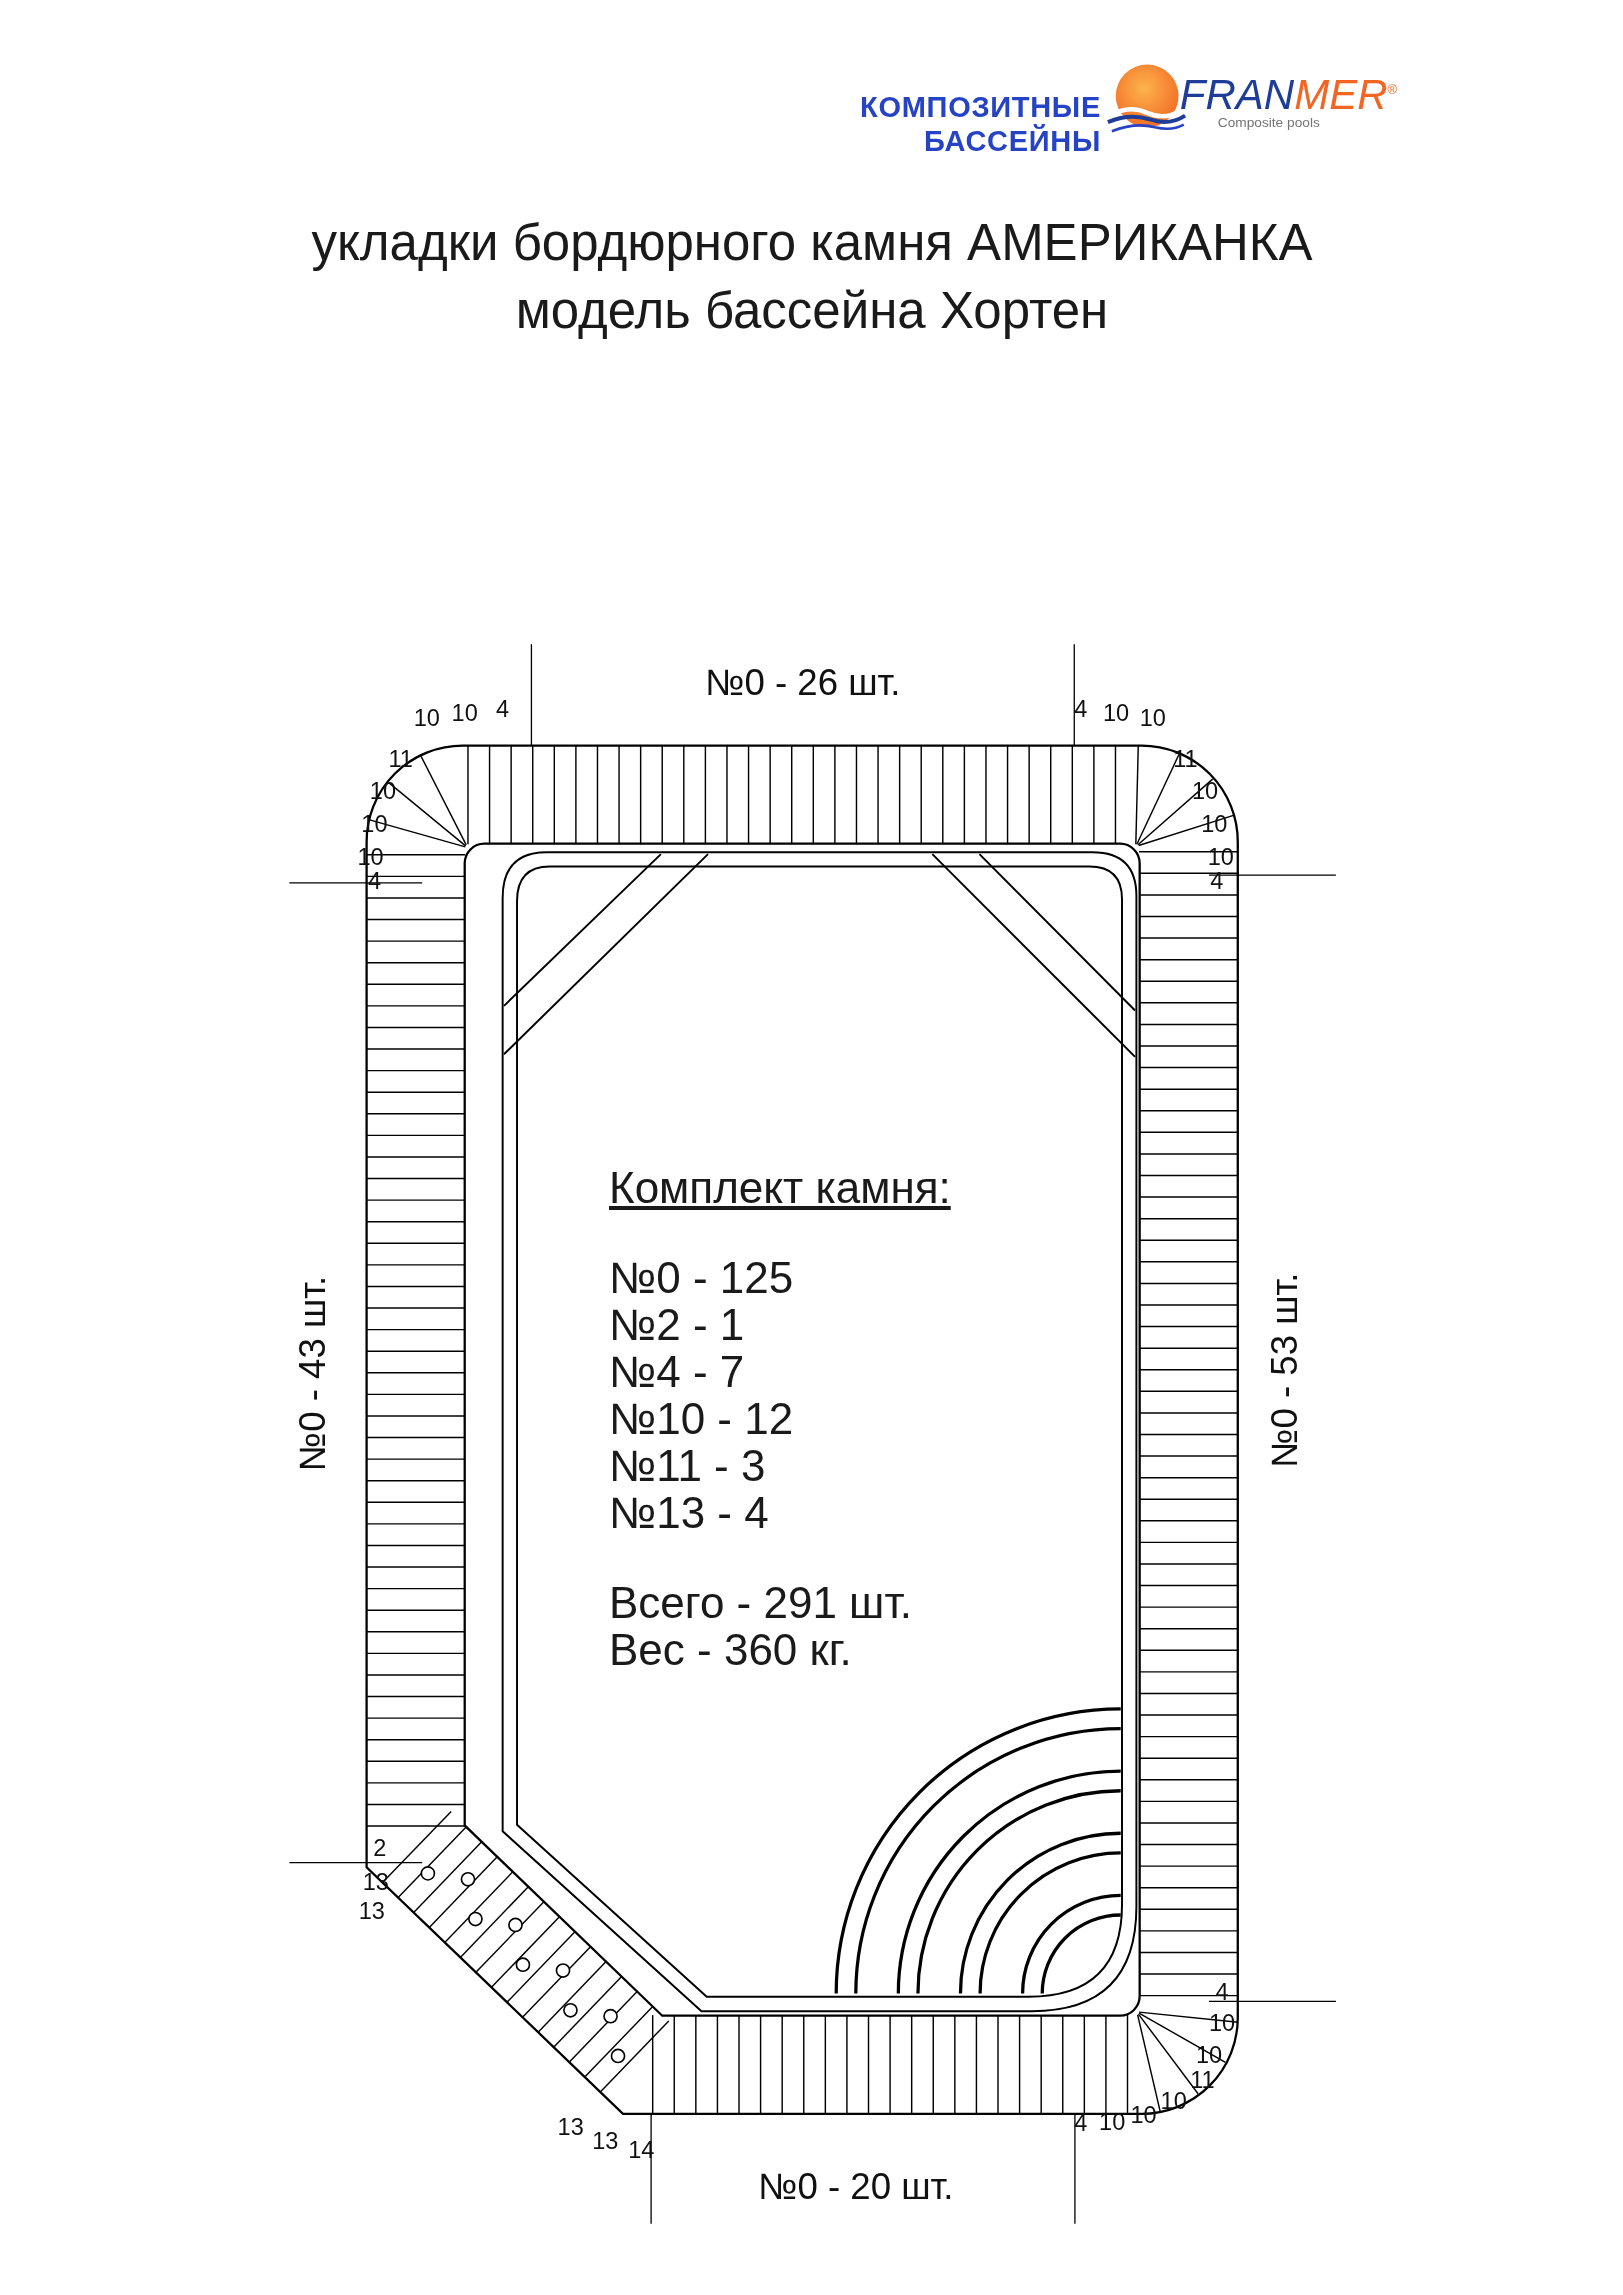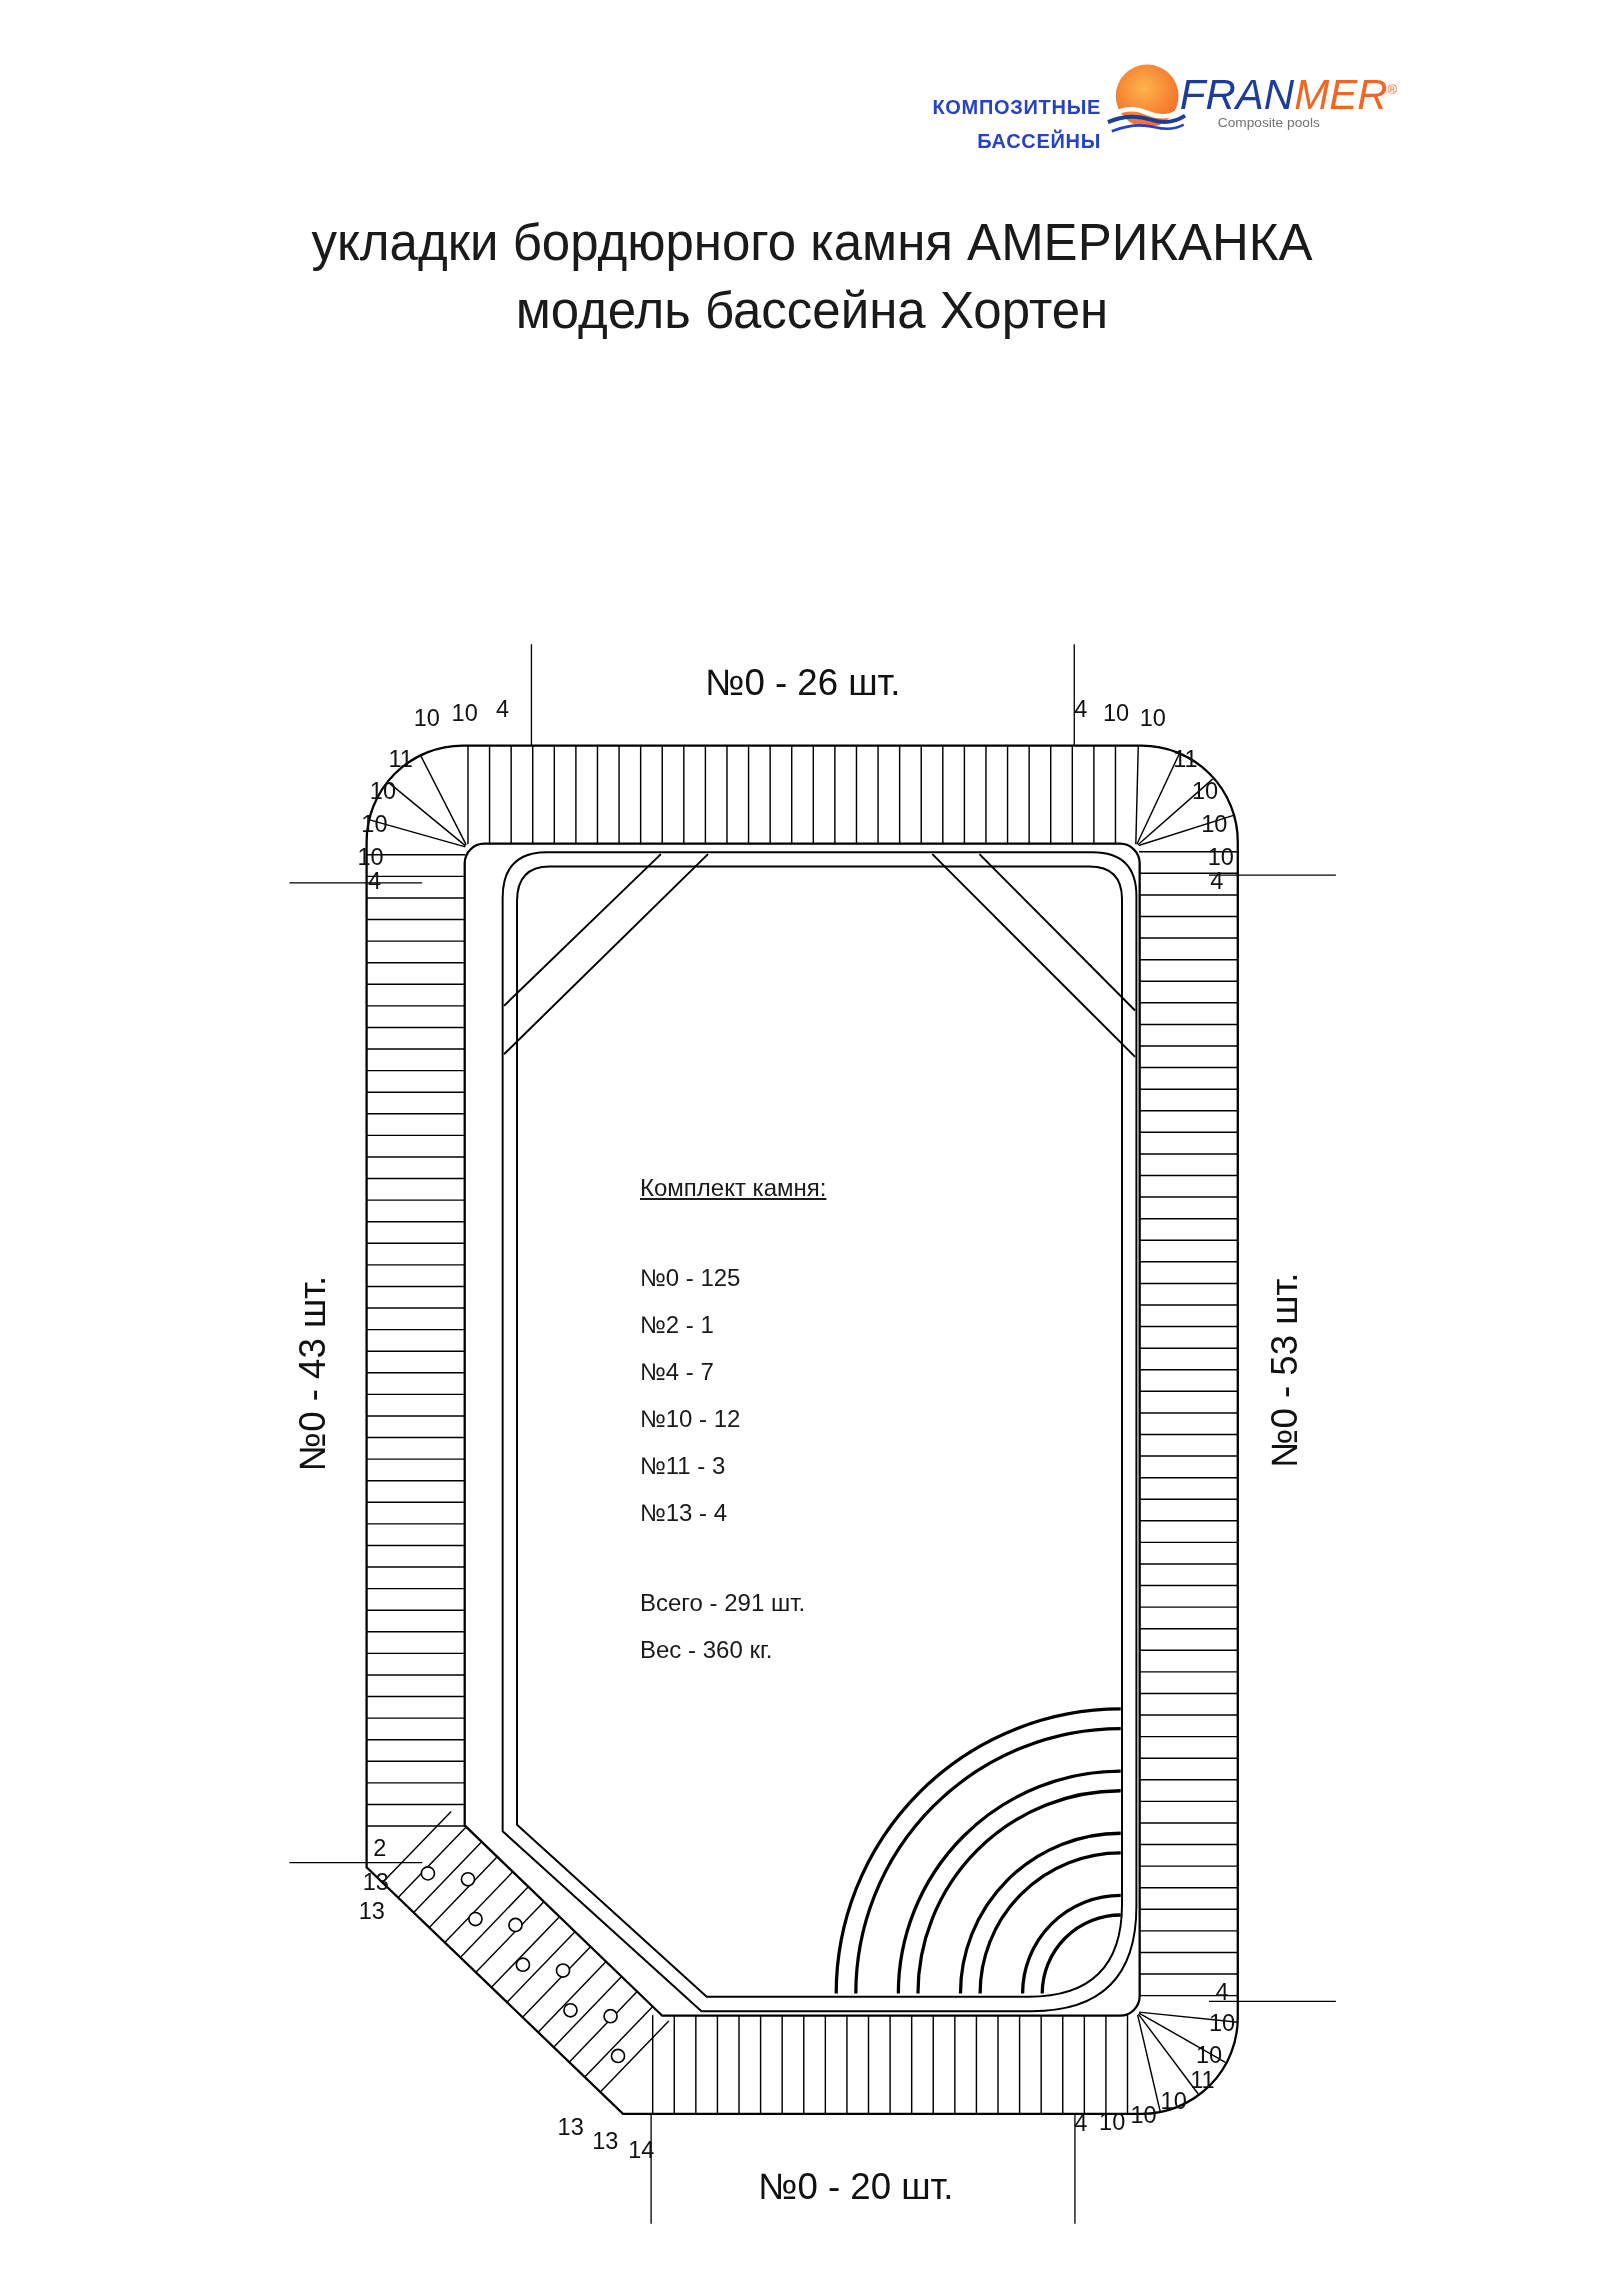--- a/index.html
+++ b/index.html
@@ -5,39 +5,39 @@
   html,body{margin:0;padding:0;}
   body{
     width:1624px;height:2295px;background:#ffffff;position:relative;
     font-family:"Liberation Sans",sans-serif;color:#1a1a1a;overflow:hidden;
   }
   .abs{position:absolute;}
 
   
   .brand-tagline{
     right:523px;top:90px;text-align:right;
-    color:#2543c4;font-weight:bold;font-size:20px;line-height:34px;
+    color:#2543c4;font-weight:bold;font-size:29px;line-height:34px;
     letter-spacing:0.7px;
   }
   .logo-block{left:1104px;top:58px;width:275px;height:111px;}
   .logo-row{display:flex;align-items:center;}
   .logo-sun{width:85px;height:85px;flex:0 0 auto;margin-right:-9.2px;}
   .brand-name{font-style:italic;font-weight:normal;font-size:42px;letter-spacing:0px;white-space:nowrap;}
   .brand-name .fran{color:#1e3d98;}
   .brand-name .mer{color:#f26522;}
   .brand-reg{font-size:13px;color:#f26522;vertical-align:super;font-style:normal;}
   .brand-sub{color:#737373;font-size:13.7px;margin-top:-3.9px;margin-left:38px;font-style:normal;}
 
   
   .title-block{left:0;top:209px;width:1624px;text-align:center;}
   .title-line1{font-size:55px;line-height:72px;}
   .title-line2,.title-line3{font-size:51px;line-height:68px;}
 
   
-  .kit-block{left:640px;top:1164px;font-size:24px;line-height:47px;}
+  .kit-block{left:609px;top:1164px;font-size:44px;line-height:47px;}
   .kit-heading{text-decoration:underline;margin-bottom:43px;}
   .kit-total{margin-top:43px;}
 
   svg text{font-family:"Liberation Sans",sans-serif;fill:#111;}
   .count-label{font-size:56px;}
   .corner-num{font-size:36px;}
 </style>
 </head>
 <body>
 

